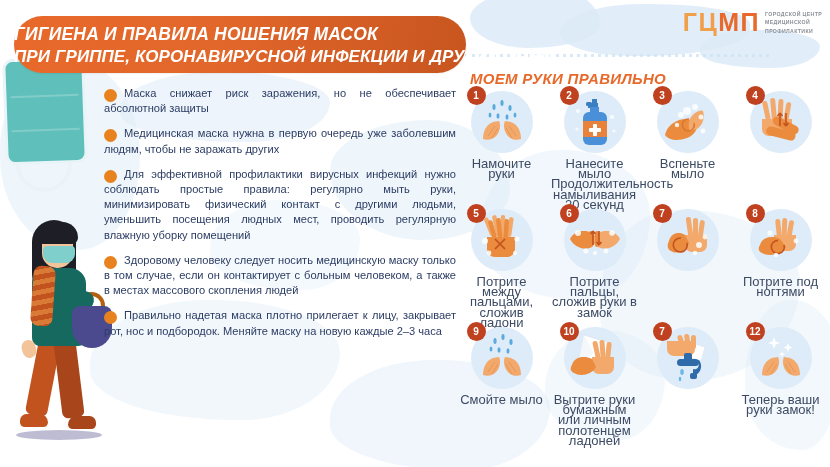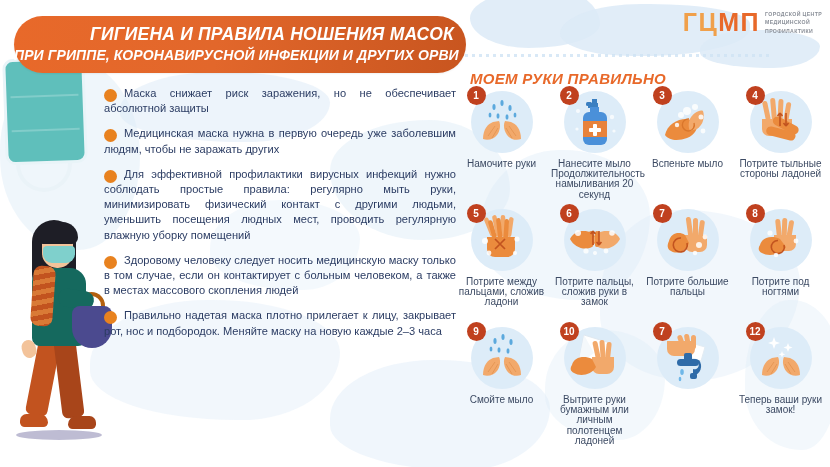--- a/index.html
+++ b/index.html
@@ -46,33 +46,33 @@
   .banner {
     position: absolute; left: 14px; top: 16px;
     width: 452px; height: 57px;
     background: linear-gradient(100deg, #e8692a 0%, #e2672b 45%, #c8551f 100%);
     border-radius: 30px;
     z-index: 6;
     box-shadow: 0 1px 2px rgba(0,0,0,.06);
   }
   .banner-title {
     position: absolute; left: 0; right: 12px; top: 8px;
-    text-align: right;
+    text-align: left;
     color: #ffffff;
     font-size: 17.5px;
     font-weight: 700;
     font-style: italic;
     letter-spacing: .2px;
     white-space: nowrap;
   }
   .banner-sub {
     position: absolute; left: 0; right: 10px; top: 31px;
     text-align: center;
     color: #ffffff;
-    font-size: 14px;
+    font-size: 17px;
     font-weight: 700;
     font-style: italic;
     letter-spacing: .1px;
     white-space: nowrap;
   }
 
   
   .logo { position: absolute; right: 8px; top: 10px; display: flex; align-items: center; gap: 7px; z-index: 7;}
   .logo-mark { display: flex; align-items: flex-end; gap: 2px; }
   .logo-mark span {
@@ -164,21 +164,21 @@
   .badge {
     position: absolute; left: -4px; top: -5px;
     width: 19px; height: 19px; border-radius: 50%;
     background: #c0411f; color: #fff;
     font-size: 10px; font-weight: 700;
     display: flex; align-items: center; justify-content: center;
     z-index: 3;
   }
   .step-caption {
     margin-top: 6px; text-align: center;
-    color: #3c4a63; font-size: 10px; line-height: 10.2px;
+    color: #3c4a63; font-size: 13px; line-height: 10.2px;
     padding: 0 3px;
   }
   .art { position:absolute; inset:0; }
   .art svg { position:absolute; left:0; top:0; }
 </style>
 </head>
 <body>
 
 <div id="poster">
 
@@ -361,21 +361,20 @@
               <rect x="22" y="30" width="28" height="9" rx="4.5" transform="rotate(28 36 34)"></rect>
               <rect x="16" y="38" width="30" height="9" rx="4.5" transform="rotate(14 31 42)"></rect>
             </g>
             <g stroke="#c2531f" stroke-width="1.6" fill="none">
               <path d="M30 22 v13 M30 22 l-2.5 3 M30 22 l2.5 3"></path>
               <path d="M36 35 v-13 M36 35 l-2.5 -3 M36 35 l2.5 -3"></path>
             </g>
           </svg>
         </div>
       </div>
-      <div class="step-caption">Потрите тыльные стороны ладоней</div>
     </div>
 
     <div class="step">
       <div class="step-circle">
         <div class="badge">5</div>
         <div class="art">
           <svg width="62" height="62" viewBox="0 0 62 62">
             <g fill="#f2a96b">
               <rect x="16" y="8" width="4.5" height="20" rx="2.2" transform="rotate(-22 18 18)"></rect>
               <rect x="23" y="6" width="4.5" height="22" rx="2.2" transform="rotate(-12 25 17)"></rect>
@@ -445,21 +444,20 @@
             <path d="M12 32 C14 24 22 22 28 26 L32 34 C30 42 20 46 14 42 C10 40 10 36 12 32Z" fill="#eb8b3d"></path>
             <path d="M30 34 a7 7 0 1 1 -6 -5" stroke="#c2531f" stroke-width="1.6" fill="none"></path>
             <g fill="#ffffff" opacity=".85">
               <circle cx="42" cy="36" r="3"></circle>
                 <circle cx="48" cy="28" r="2.4"></circle>
               <circle cx="38" cy="44" r="2.2"></circle>
             </g>
           </svg>
         </div>
       </div>
-      <div class="step-caption">Потрите большие пальцы</div>
     </div>
 
     <div class="step">
       <div class="step-circle">
         <div class="badge">8</div>
         <div class="art">
           <svg width="62" height="62" viewBox="0 0 62 62">
             <g fill="#f2a96b">
               <rect x="26" y="10" width="5" height="18" rx="2.5" transform="rotate(-6 28 19)"></rect>
               <rect x="32" y="9" width="5" height="19" rx="2.5" transform="rotate(2 34 18)"></rect>

